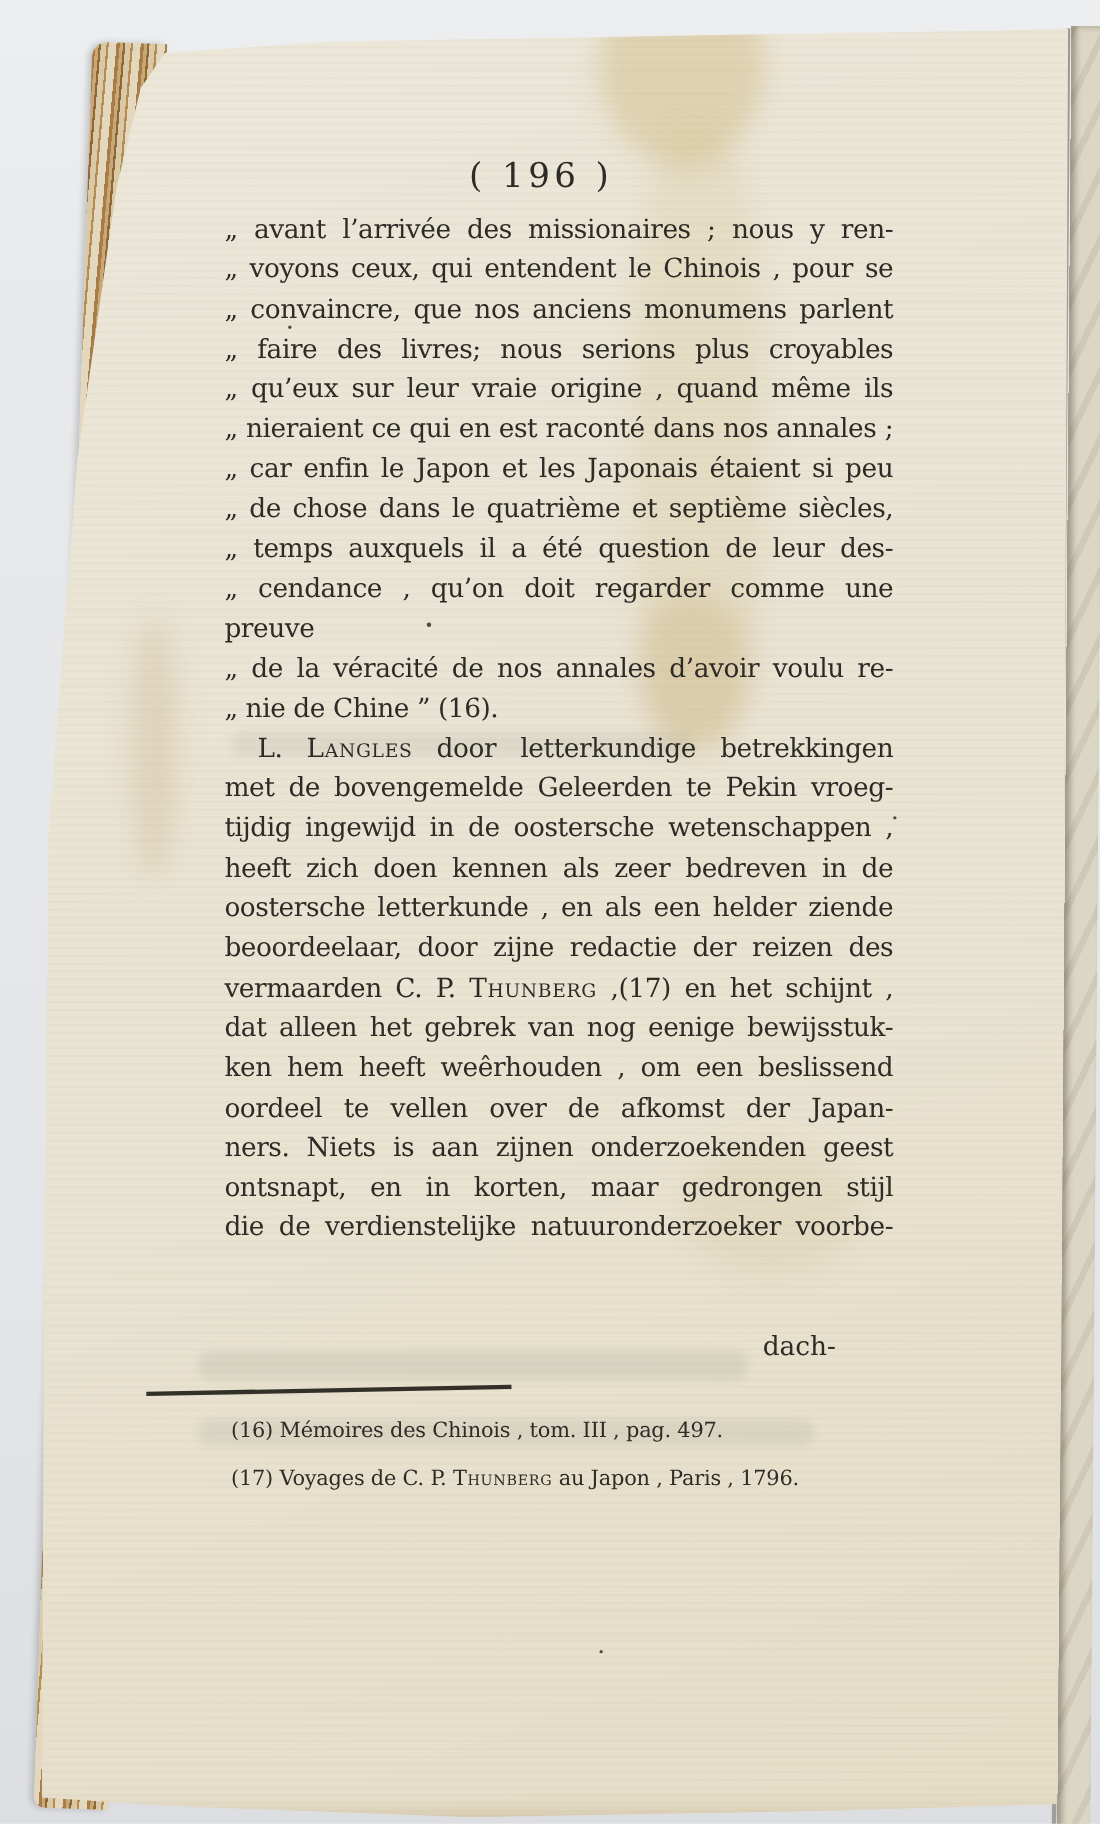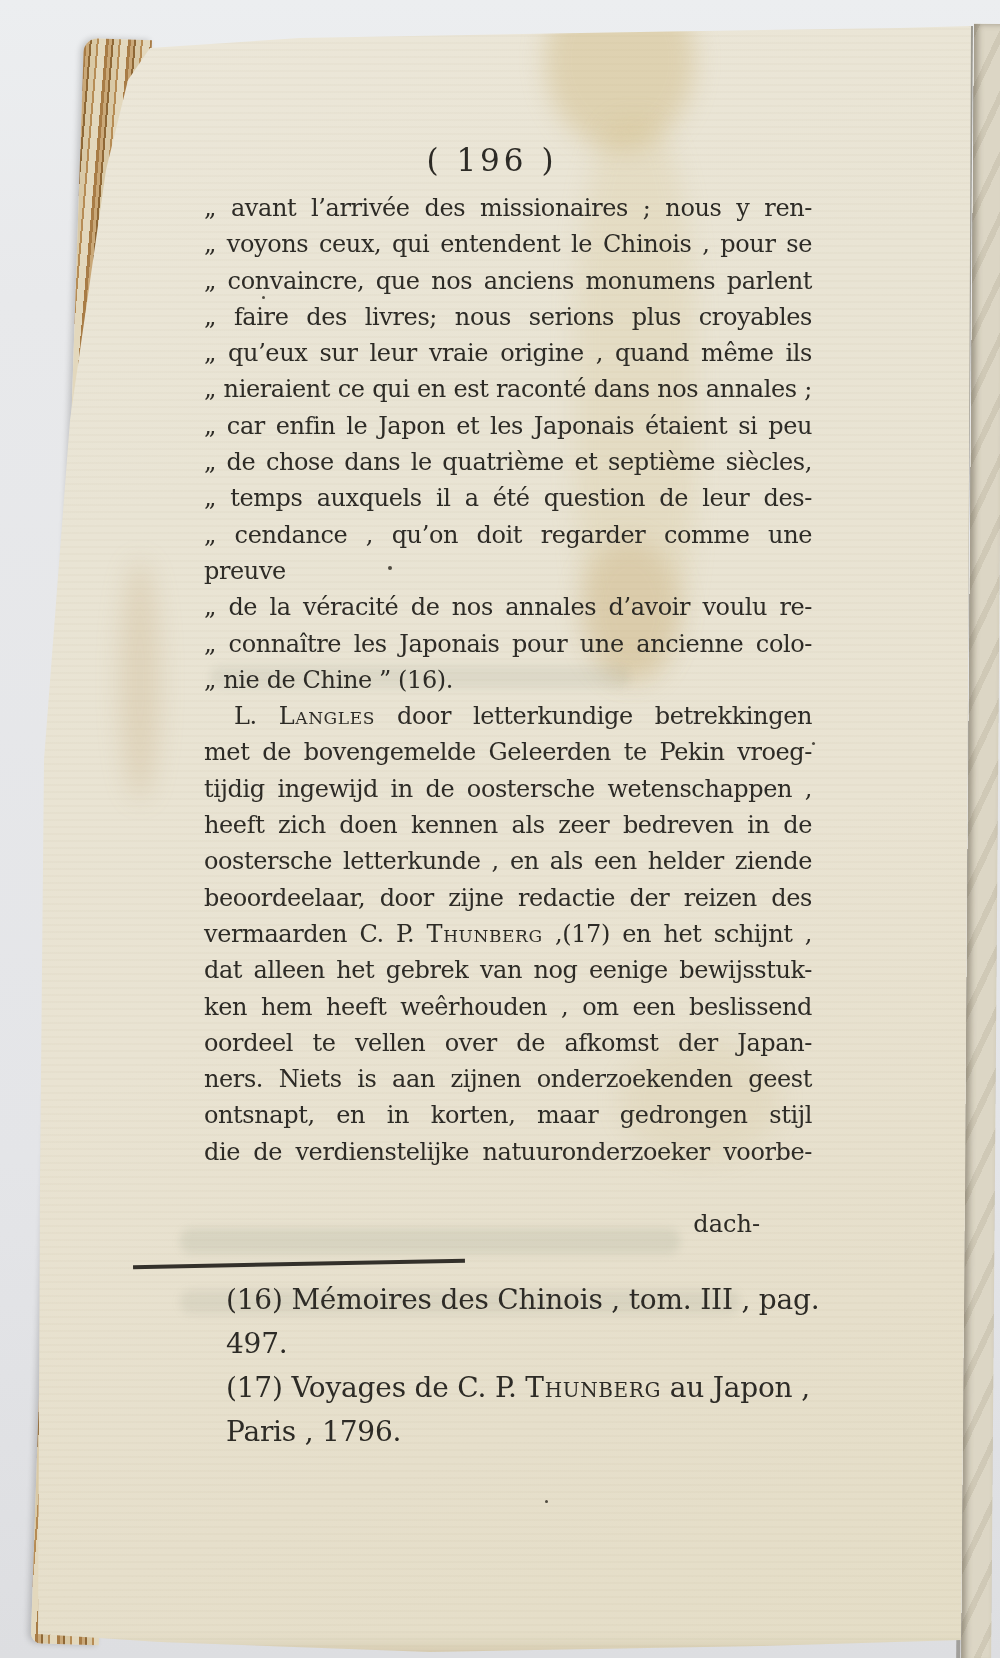--- a/index.html
+++ b/index.html
@@ -89,22 +89,22 @@
   .sc{font-variant:small-caps;letter-spacing:.6px;}
   .catchword-row{
     position:absolute;left:188px;top:1206px;width:608px;
     font-size:24px;line-height:36.3px;text-align:right;padding-right:36px;box-sizing:border-box;
   }
   .footnote-rule{
     position:absolute;left:133px;top:1262px;width:332px;height:4px;
     background:#33302a;transform:rotate(-1.1deg);
   }
   .footnotes{
-    position:absolute;left:226px;top:1278px;width:600px;
-    font-size:28px;line-height:44px;letter-spacing:-.2px;
+    position:absolute;left:210px;top:1278px;width:600px;
+    font-size:19px;line-height:44px;letter-spacing:-.2px;
   }
   .footnotes .line{text-align:left;}
 </style>
 </head>
 <body>
 
 <div class="scene">
 
   <div class="leaf-stack"></div>
   <div class="next-page"></div>
@@ -132,21 +132,20 @@
           <div class="line">„ voyons ceux, qui entendent le Chinois , pour se</div>
           <div class="line">„ convaincre, que nos anciens monumens parlent</div>
           <div class="line">„ faire des livres; nous serions plus croyables</div>
           <div class="line">„ qu’eux sur leur vraie origine , quand même ils</div>
           <div class="line">„ nieraient ce qui en est raconté dans nos annales ;</div>
           <div class="line">„ car enfin le Japon et les Japonais étaient si peu</div>
           <div class="line">„ de chose dans le quatrième et septième siècles,</div>
           <div class="line">„ temps auxquels il a été question de leur des-</div>
           <div class="line">„ cendance , qu’on doit regarder comme une preuve</div>
           <div class="line">„ de la véracité de nos annales d’avoir voulu re-</div>
-          <div class="line">„ connaître les Japonais pour une ancienne colo-</div>
           <div class="line">„ nie de Chine ” (16).</div>
         </div>
       <div class="para-block">
           <div class="line">L. <span class="sc">Langles</span> door letterkundige betrekkingen</div>
           <div class="line">met de bovengemelde Geleerden te Pekin vroeg-</div>
           <div class="line">tijdig ingewijd in de oostersche wetenschappen ,</div>
           <div class="line">heeft zich doen kennen als zeer bedreven in de</div>
           <div class="line">oostersche letterkunde , en als een helder ziende</div>
           <div class="line">beoordeelaar, door zijne redactie der reizen des</div>
           <div class="line">vermaarden C. P. <span class="sc">Thunberg</span> ,(17) en het schijnt ,</div>

